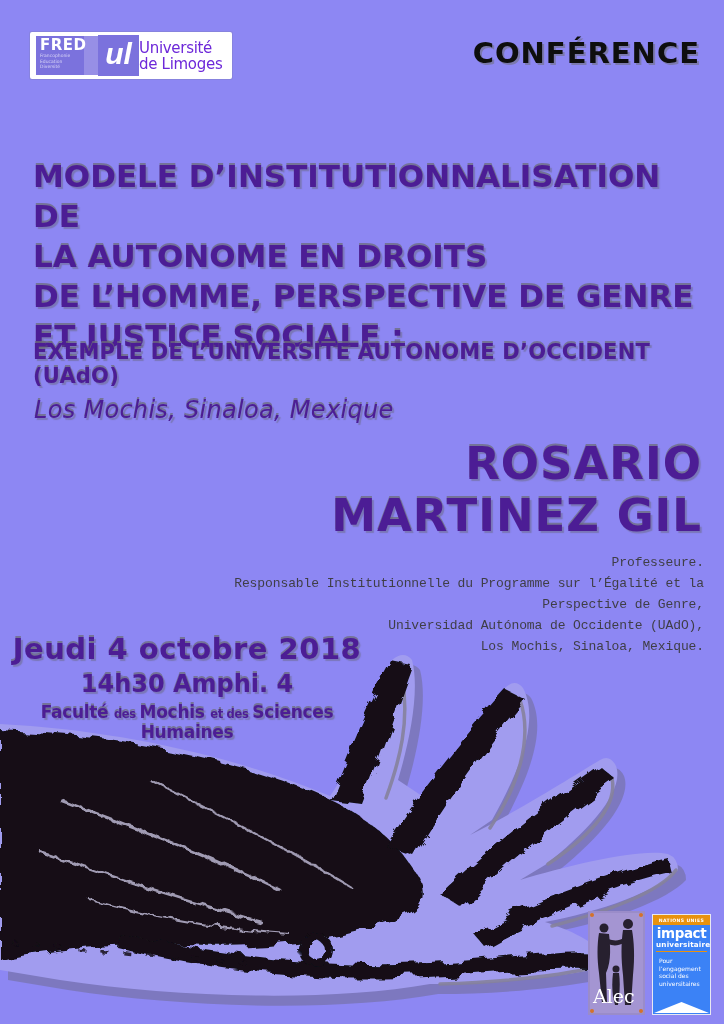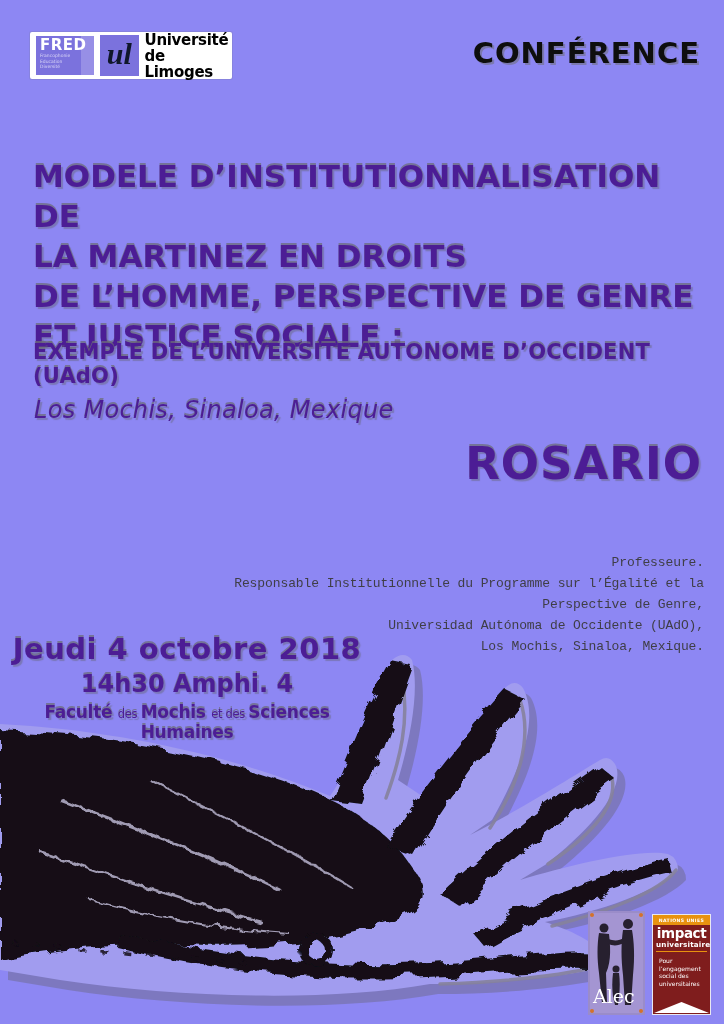--- a/index.html
+++ b/index.html
@@ -7,39 +7,39 @@
     position:relative;
     width:724px;height:1024px;
     background:#8d87f3;
     overflow:hidden;
     font-family:"DejaVu Sans","Liberation Sans",sans-serif;
   }
   
   .logo-box{
     position:absolute;left:30px;top:32px;width:202px;height:47px;
     background:#ffffff;border-radius:2px;
-    display:flex;align-items:center;gap:6px;padding:0;
+    display:flex;align-items:center;padding:0;
     box-shadow:0 0 0 1px rgba(120,120,160,.25);
   }
   .fred-box{
     width:62px;height:39px;margin-left:6px;
     background:linear-gradient(90deg,#7b72dd 0 78%,#978fe6 78% 100%);
     color:#fff;padding:2px 0 0 4px;box-sizing:border-box;
   }
   .fred-title{font-size:15px;font-weight:bold;line-height:15px;letter-spacing:.5px;}
   .fred-sub{font-size:4.5px;line-height:5.5px;color:#d9d5f7;}
   .ul-box{
-    width:41px;height:41px;background:#7b72dd;color:#0f172a;
+    width:41px;height:41px;background:#7b72dd;color:#ffffff;
     display:flex;align-items:center;justify-content:center;
-    font-family:Liberation Serif, serif;
+    font-family:Liberation Sans, sans-serif;
     font-style:italic;font-weight:bold;font-size:30px;line-height:30px;
     padding-bottom:4px;box-sizing:border-box;
   }
   .ul-name{
-    color:#000000;font-weight:bold;font-size:15px;line-height:16px;letter-spacing:-0.3px;
+    color:#6d28d9;font-weight:normal;font-size:15px;line-height:16px;letter-spacing:-0.3px;
   }
   .conference{
     position:absolute;right:24px;top:36px;
     font-size:29px;font-weight:bold;letter-spacing:1px;color:#0e0e0e;
     text-shadow:2px 2px 0 rgba(110,110,118,.55);
   }
   
   .emboss{
     color:#4c1d95;
     text-shadow:0 -2px 0 rgba(108,108,122,.75), 2px 2px 1px rgba(100,100,112,.45);
@@ -65,30 +65,30 @@
     position:absolute;right:20px;top:552px;width:560px;
     text-align:right;font-size:13px;line-height:21px;color:#3f3e46;letter-spacing:-0.1px;font-family:Liberation Mono, monospace;
   }
   
   .event{
     position:absolute;left:12px;top:632px;width:350px;text-align:center;z-index:2;
   }
   .event-date{font-size:29px;font-weight:bold;letter-spacing:.5px;}
   .event-time{font-size:24px;font-weight:bold;margin-top:4px;}
   .event-fac{margin-top:4px;font-weight:bold;font-size:17px;letter-spacing:-0.3px;}
-  .event-fac .small{font-size:11.5px;font-weight:normal;}
+  .event-fac .small{font-size:11.5px;font-weight:bold;}
   
   #hand{position:absolute;left:0;top:650px;width:724px;height:374px;z-index:1;}
   
   .alec{
     position:absolute;left:588px;top:911px;width:57px;height:104px;z-index:3;
   }
   .un-logo{
     position:absolute;left:652px;top:914px;width:59px;height:101px;z-index:3;
-    background:#7f1d1d;border:1px solid #e8e8f2;box-sizing:border-box;
+    background:#3b82f6;border:1px solid #e8e8f2;box-sizing:border-box;
     display:flex;flex-direction:column;overflow:hidden;
   }
   .un-top{
     background:#e8920f;color:#fff;font-size:4.6px;font-weight:bold;
     letter-spacing:.4px;text-align:center;padding:3px 0 2px 0;
   }
   .un-impact{color:#fff;font-weight:bold;font-size:13.5px;line-height:13px;text-align:center;margin-top:2px;letter-spacing:-0.4px;}
   .un-univ{color:#fff;font-weight:bold;font-size:7.2px;text-align:center;letter-spacing:.2px;border-bottom:1px solid #e8920f;padding-bottom:2px;margin:0 3px;}
   .un-body{color:#fff;font-size:6px;line-height:7.5px;text-align:left;padding:5px 0 0 6px;flex:1;}
   .un-chevron{height:11px;background:#fff;clip-path:polygon(0 100%,50% 0,100% 100%);margin:0 1px 1px 1px;}
@@ -109,31 +109,32 @@
     <div class="ul-name">
       <div>Université</div>
       <div>de Limoges</div>
     </div>
   </div>
 
   <div class="conference">CONFÉRENCE</div>
 
   <div class="title emboss">
     <div>MODELE D’INSTITUTIONNALISATION DE</div>
-    <div>LA MARTINEZ EN DROITS</div>
+    <div>LA AUTONOME EN DROITS</div>
     <div>DE L’HOMME, PERSPECTIVE DE GENRE</div>
     <div>ET JUSTICE SOCIALE :</div>
   </div>
 
   <div class="subtitle emboss">EXEMPLE DE L’UNIVERSITE AUTONOME D’OCCIDENT (UAdO)</div>
 
   <div class="location emboss">Los Mochis, Sinaloa, Mexique</div>
 
   <div class="speaker emboss">
     <div>ROSARIO</div>
+    <div>MARTINEZ GIL</div>
   </div>
 
   <div class="bio">
     <div>Professeure.</div>
     <div>Responsable Institutionnelle du Programme sur l’Égalité et la Perspective de Genre,</div>
     <div>Universidad Autónoma de Occidente (UAdO),</div>
     <div>Los Mochis, Sinaloa, Mexique.</div>
   </div>
 
   <div class="event">

